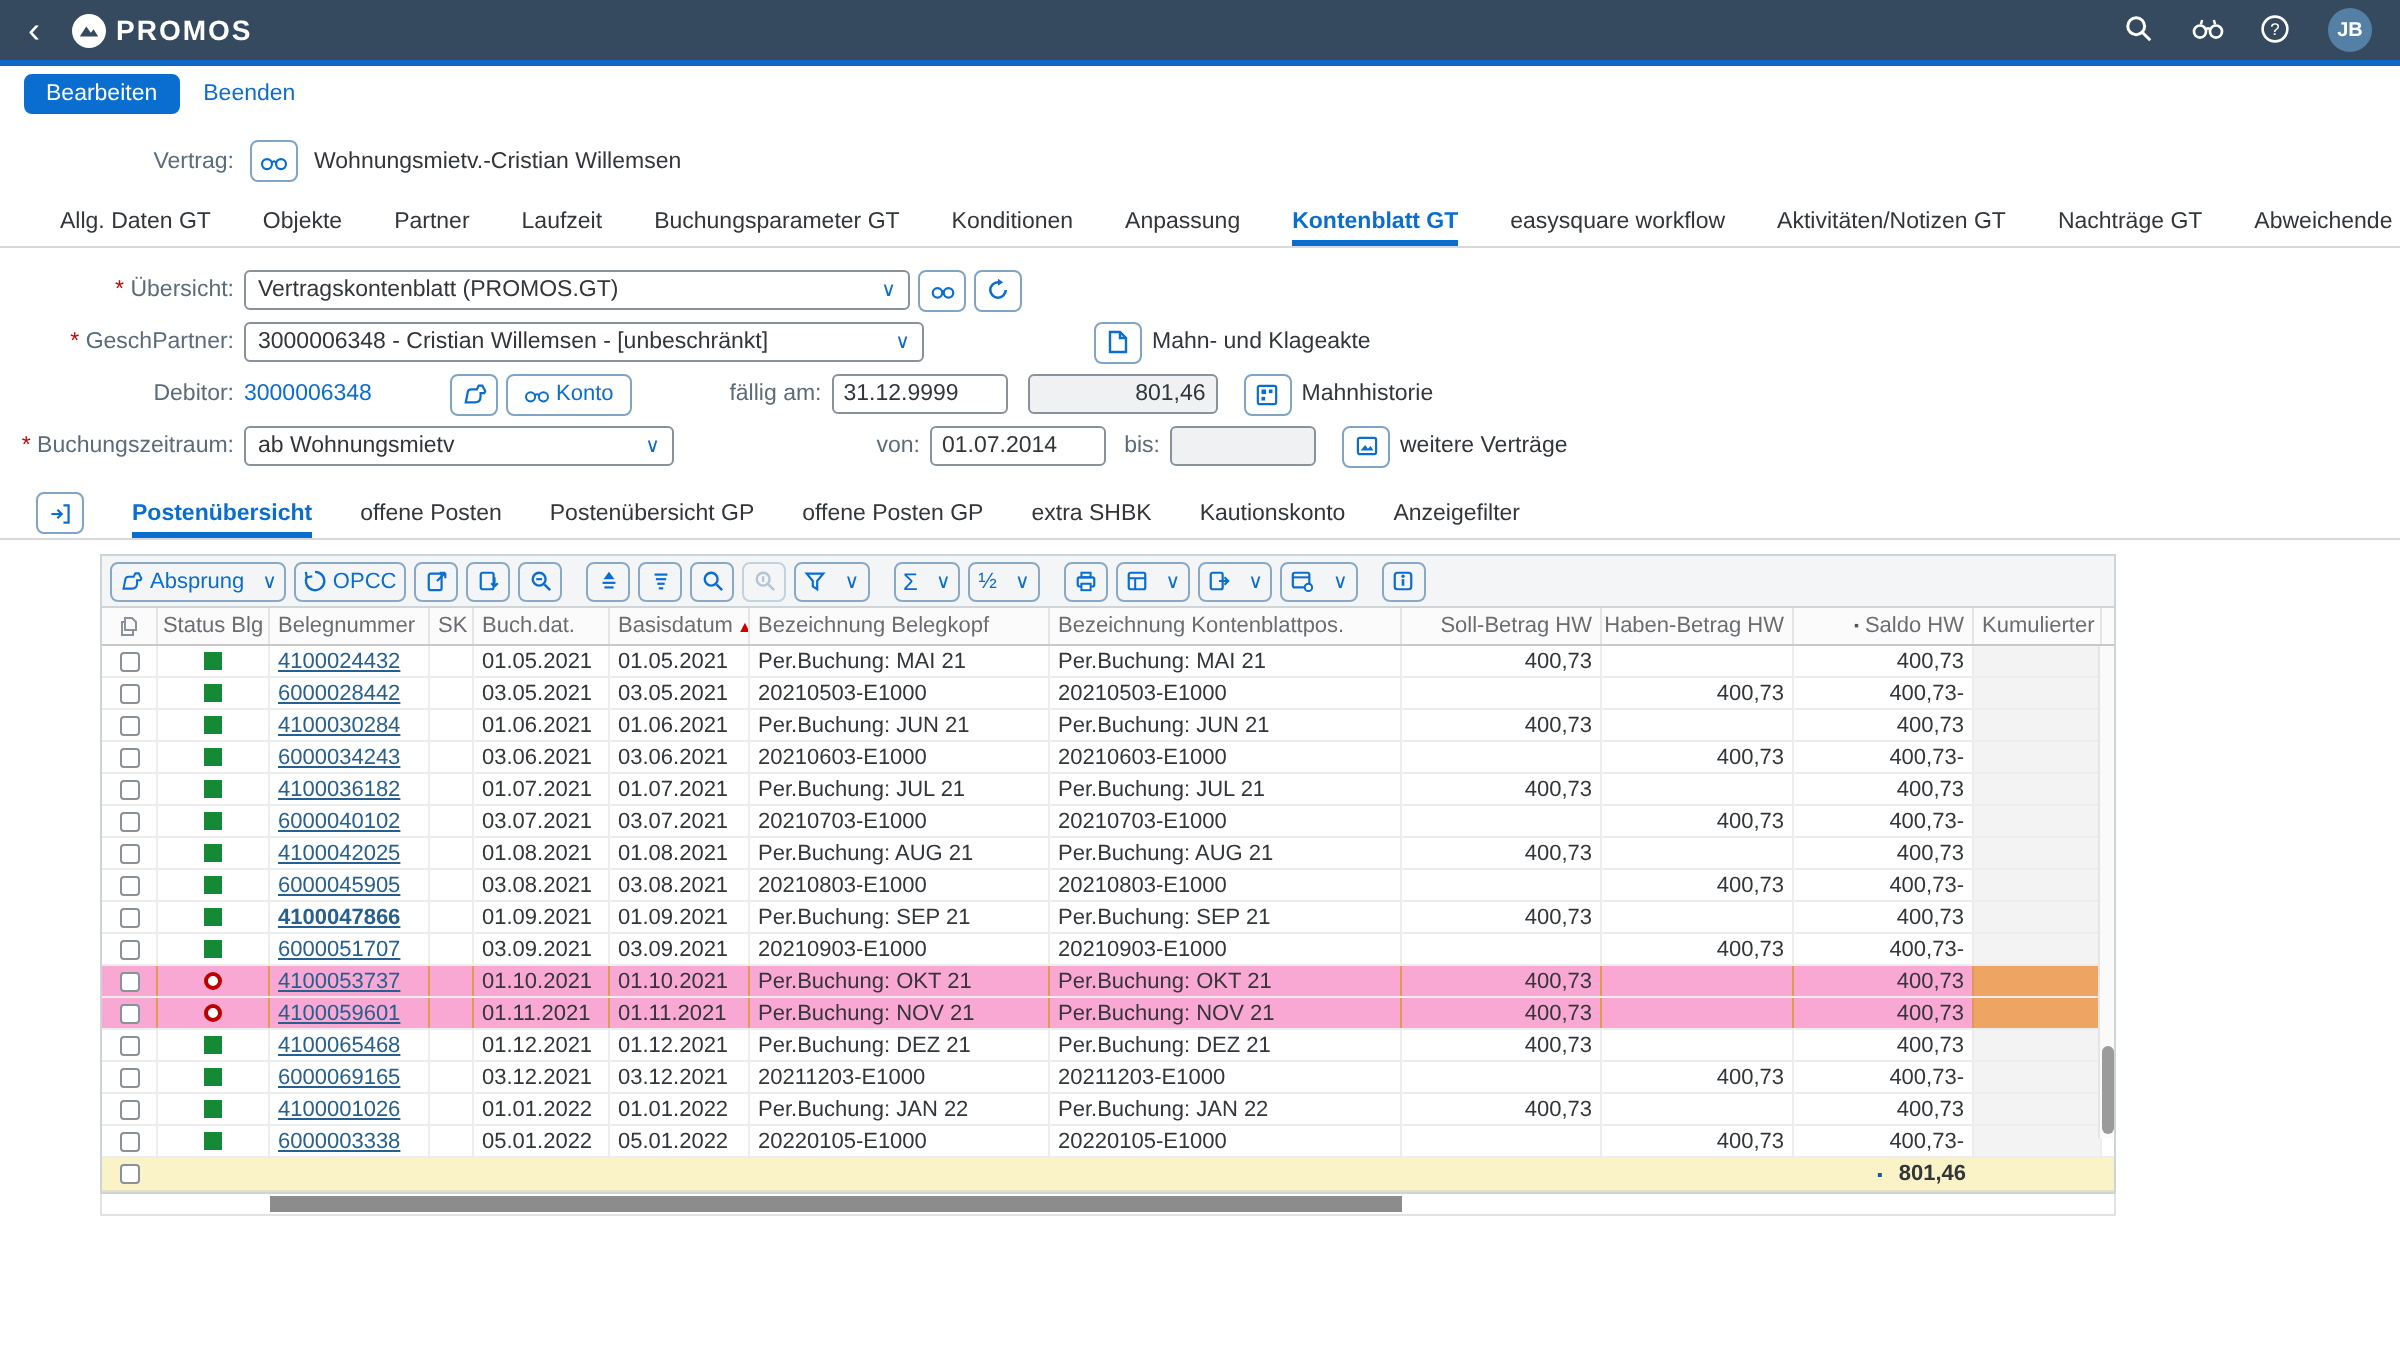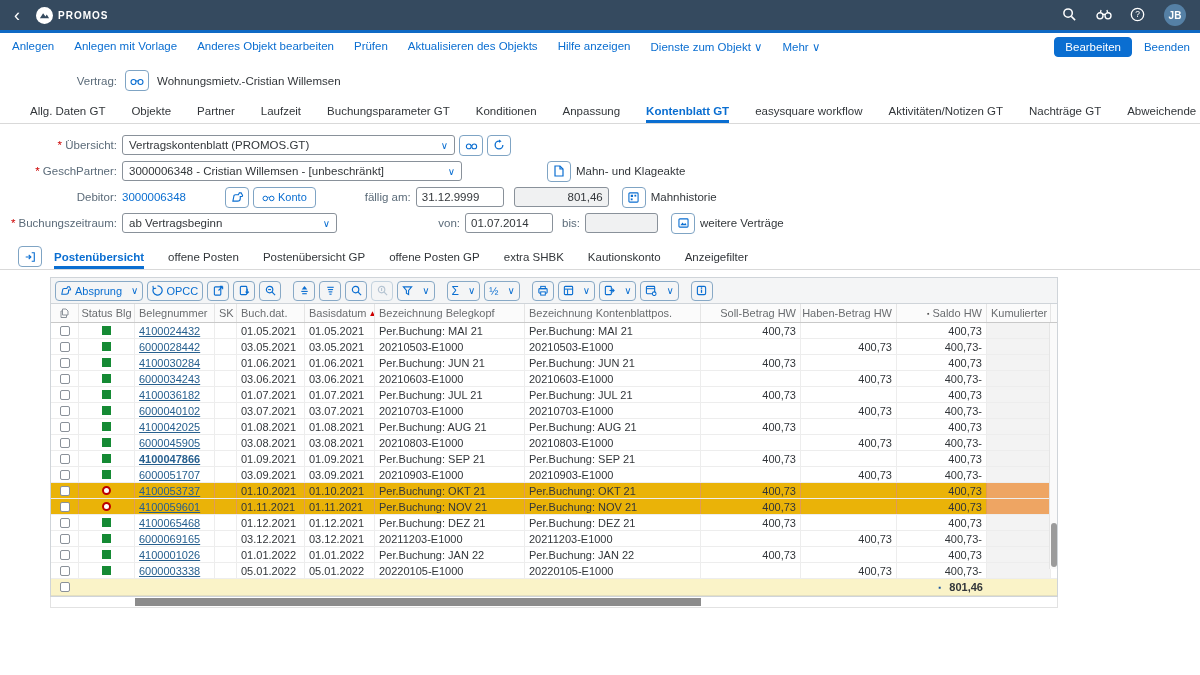--- a/index.html
+++ b/index.html
@@ -2,21 +2,21 @@
 <html><head>
 <meta charset="utf-8">
 <style>
   * { box-sizing: border-box; margin: 0; padding: 0; }
   html,body { width:1200px; height:675px; overflow:hidden; background:#fff;
               font-family:"Liberation Sans", sans-serif; color:#32363a; }
   .shell { height:30px; background:#354a5f; display:flex; align-items:center;
            justify-content:space-between; padding:0 14px; }
   .shell-left { display:flex; align-items:center; gap:12px; }
   .back { color:#fff; font-size:18px; line-height:1; cursor:pointer; margin-right:4px;}
-  .logo { display:flex; align-items:center; gap:5px; color:#fff; font-size:10px;
+  .logo { display:flex; align-items:center; gap:5px; color:#fff; font-size:14px;
           letter-spacing:1px; font-weight:bold; }
   .logo-circle { width:17px; height:17px; background:#fff; border-radius:50%;
                  display:flex; align-items:center; justify-content:center; }
   .shell-title { color:#fff; font-size:12.5px; font-weight:bold; margin-left:10px; }
   .shell-right { display:flex; align-items:center; gap:18px; }
   .shell-icon { color:#fff; width:16px; height:16px; cursor:pointer; }
   .avatar { width:22px; height:22px; border-radius:50%; background:#5580a5; color:#fff;
             font-size:10px; font-weight:bold; display:flex; align-items:center;
             justify-content:center; cursor:pointer; }
   .shell-accent { height:3px; background:#0f69c4; }
@@ -44,39 +44,39 @@
   .tab { font-size:11.5px; color:#32363a; padding-bottom:6px; cursor:pointer; white-space:nowrap; }
   .tab.active { color:#0a6ed1; border-bottom:3px solid #0a6ed1; padding-bottom:3px; font-weight:bold;}
   .form { margin-top:8px; }
   .form-row { display:flex; align-items:center; height:26px; font-size:11.5px; }
   .select { border:1px solid #89919a; border-radius:3px; height:20px; display:flex;
             align-items:center; justify-content:space-between; padding:0 6px; cursor:pointer;
             background:#fff; }
   .caret { color:#0a6ed1; font-size:10px; margin-left:6px; }
   .ro { background:#f0f1f2; }
   .side-label { display:flex; align-items:center; gap:5px; margin-left:22px; font-size:11.5px;}
-  .subtabs { display:flex; align-items:flex-end; gap:12px; border-bottom:1px solid #d9d9d9;
+  .subtabs { display:flex; align-items:flex-end; gap:24px; border-bottom:1px solid #d9d9d9;
              margin-top:8px; padding:0 0 0 18px; height:26px; }
   .subtab { font-size:11.5px; color:#32363a; padding-bottom:6px; cursor:pointer; }
   .subtab.active { color:#0a6ed1; border-bottom:3px solid #0a6ed1; padding-bottom:3px; font-weight:bold;}
   .subtab-icon { margin-bottom:2px; }
   .grid { width:1008px; margin:7px 0 0 50px; border:1px solid #cfd4d9; }
   .gtoolbar { height:26px; background:#f4f5f6; border-bottom:1px solid #cfd4d9; display:flex;
               align-items:center; gap:4px; padding:0 4px; }
   .tb-sep { width:4px; }
   .tb-btn { height:20px; border:1px solid #88a9c6; border-radius:4px; background:transparent;
             color:#0a6ed1; display:inline-flex; align-items:center; justify-content:center;
             gap:3px; font-size:11px; cursor:pointer; padding:0 4px; min-width:22px;
             font-family:"Liberation Sans",sans-serif;}
   .tb-btn.disabled { color:#b5c4d2; border-color:#c3d2de; cursor:default; }
   .ghead { display:flex; background:#fbfbfb; border-bottom:1px solid #c9c9c9; height:19px; }
   .hcell { font-size:11px; color:#6a6d70; display:flex; align-items:center; padding:0 4px;
            border-right:1px solid #e5e5e5; overflow:hidden; white-space:nowrap; }
   .grow { display:flex; height:16px; border-bottom:1px solid #ededed; background:#fff; }
-  .grow.hl { background:#eab308; }
+  .grow.hl { background:#f9a8d4; }
   .gcell { font-size:11px; display:flex; align-items:center; padding:0 4px; overflow:hidden;
            white-space:nowrap; border-right:1px solid #ededed; }
   .grow.hl .gcell { border-right-color:#e09a58; }
   .al-r { justify-content:flex-end; }
   .al-c { justify-content:center; }
   .kum { background:#f3f3f3; }
   .grow.hl .kum { background:#eea563; }
   .cb { width:10px; height:10px; border:1px solid #8a9199; border-radius:2px; background:#fff;
         margin:0 auto; cursor:pointer; }
   .st-green { width:9px; height:9px; background:#158a34; display:inline-block; }
@@ -133,30 +133,20 @@
           <circle cx="8" cy="8" r="6.6" fill="none" stroke="#fff" stroke-width="1.4"></circle>
           <text x="8" y="11" font-size="9" fill="#fff" text-anchor="middle" font-family="Liberation Sans">?</text>
         </svg>
     </span>
     <span class="avatar">JB</span>
   </div>
 </div>
 <div class="shell-accent"></div>
 
 <div class="menubar">
-  <div class="menu-items" id="menu-items">
-      <span class="menu-item">Anlegen</span>
-      <span class="menu-item">Anlegen mit Vorlage</span>
-      <span class="menu-item">Anderes Objekt bearbeiten</span>
-      <span class="menu-item">Prüfen</span>
-      <span class="menu-item">Aktualisieren des Objekts</span>
-      <span class="menu-item">Hilfe anzeigen</span>
-      <span class="menu-item">Dienste zum Objekt ∨</span>
-      <span class="menu-item">Mehr ∨</span>
-    </div>
   <div class="menubar-right">
     <button class="btn-primary">Bearbeiten</button>
     <span class="link">Beenden</span>
   </div>
 </div>
 
 <div class="contract-row">
   <span class="flabel">Vertrag:</span>
   <span class="icon-btn" style="margin-left:3px">
     <svg width="14" height="11" viewBox="0 0 18 14">
@@ -250,21 +240,21 @@
             <rect x="3" y="7" width="2" height="2" fill="#0a6ed1"></rect>
           </svg>
       </span>
       <span>Mahnhistorie</span>
     </span>
   </div>
 
   <div class="form-row">
     <span class="flabel req">Buchungszeitraum:</span>
     <div class="select" style="width:215px">
-      <span>ab Vertragsbeginn</span>
+      <span>ab Wohnungsmietv</span>
       <span class="caret">∨</span>
     </div>
     <span class="flabel" style="width:128px">von:</span>
     <input class="tinput" style="width: 88px;" value="01.07.2014">
     <span class="flabel" style="width:32px">bis:</span>
     <input class="tinput ro" style="width: 73px;" value="">
     <span class="side-label" style="margin-left:13px">
       <span class="icon-btn">
         <svg width="11" height="10" viewBox="0 0 12 11">
             <rect x="1" y="1" width="10" height="9" rx="1" fill="none" stroke="#0a6ed1" stroke-width="1.2"></rect>

